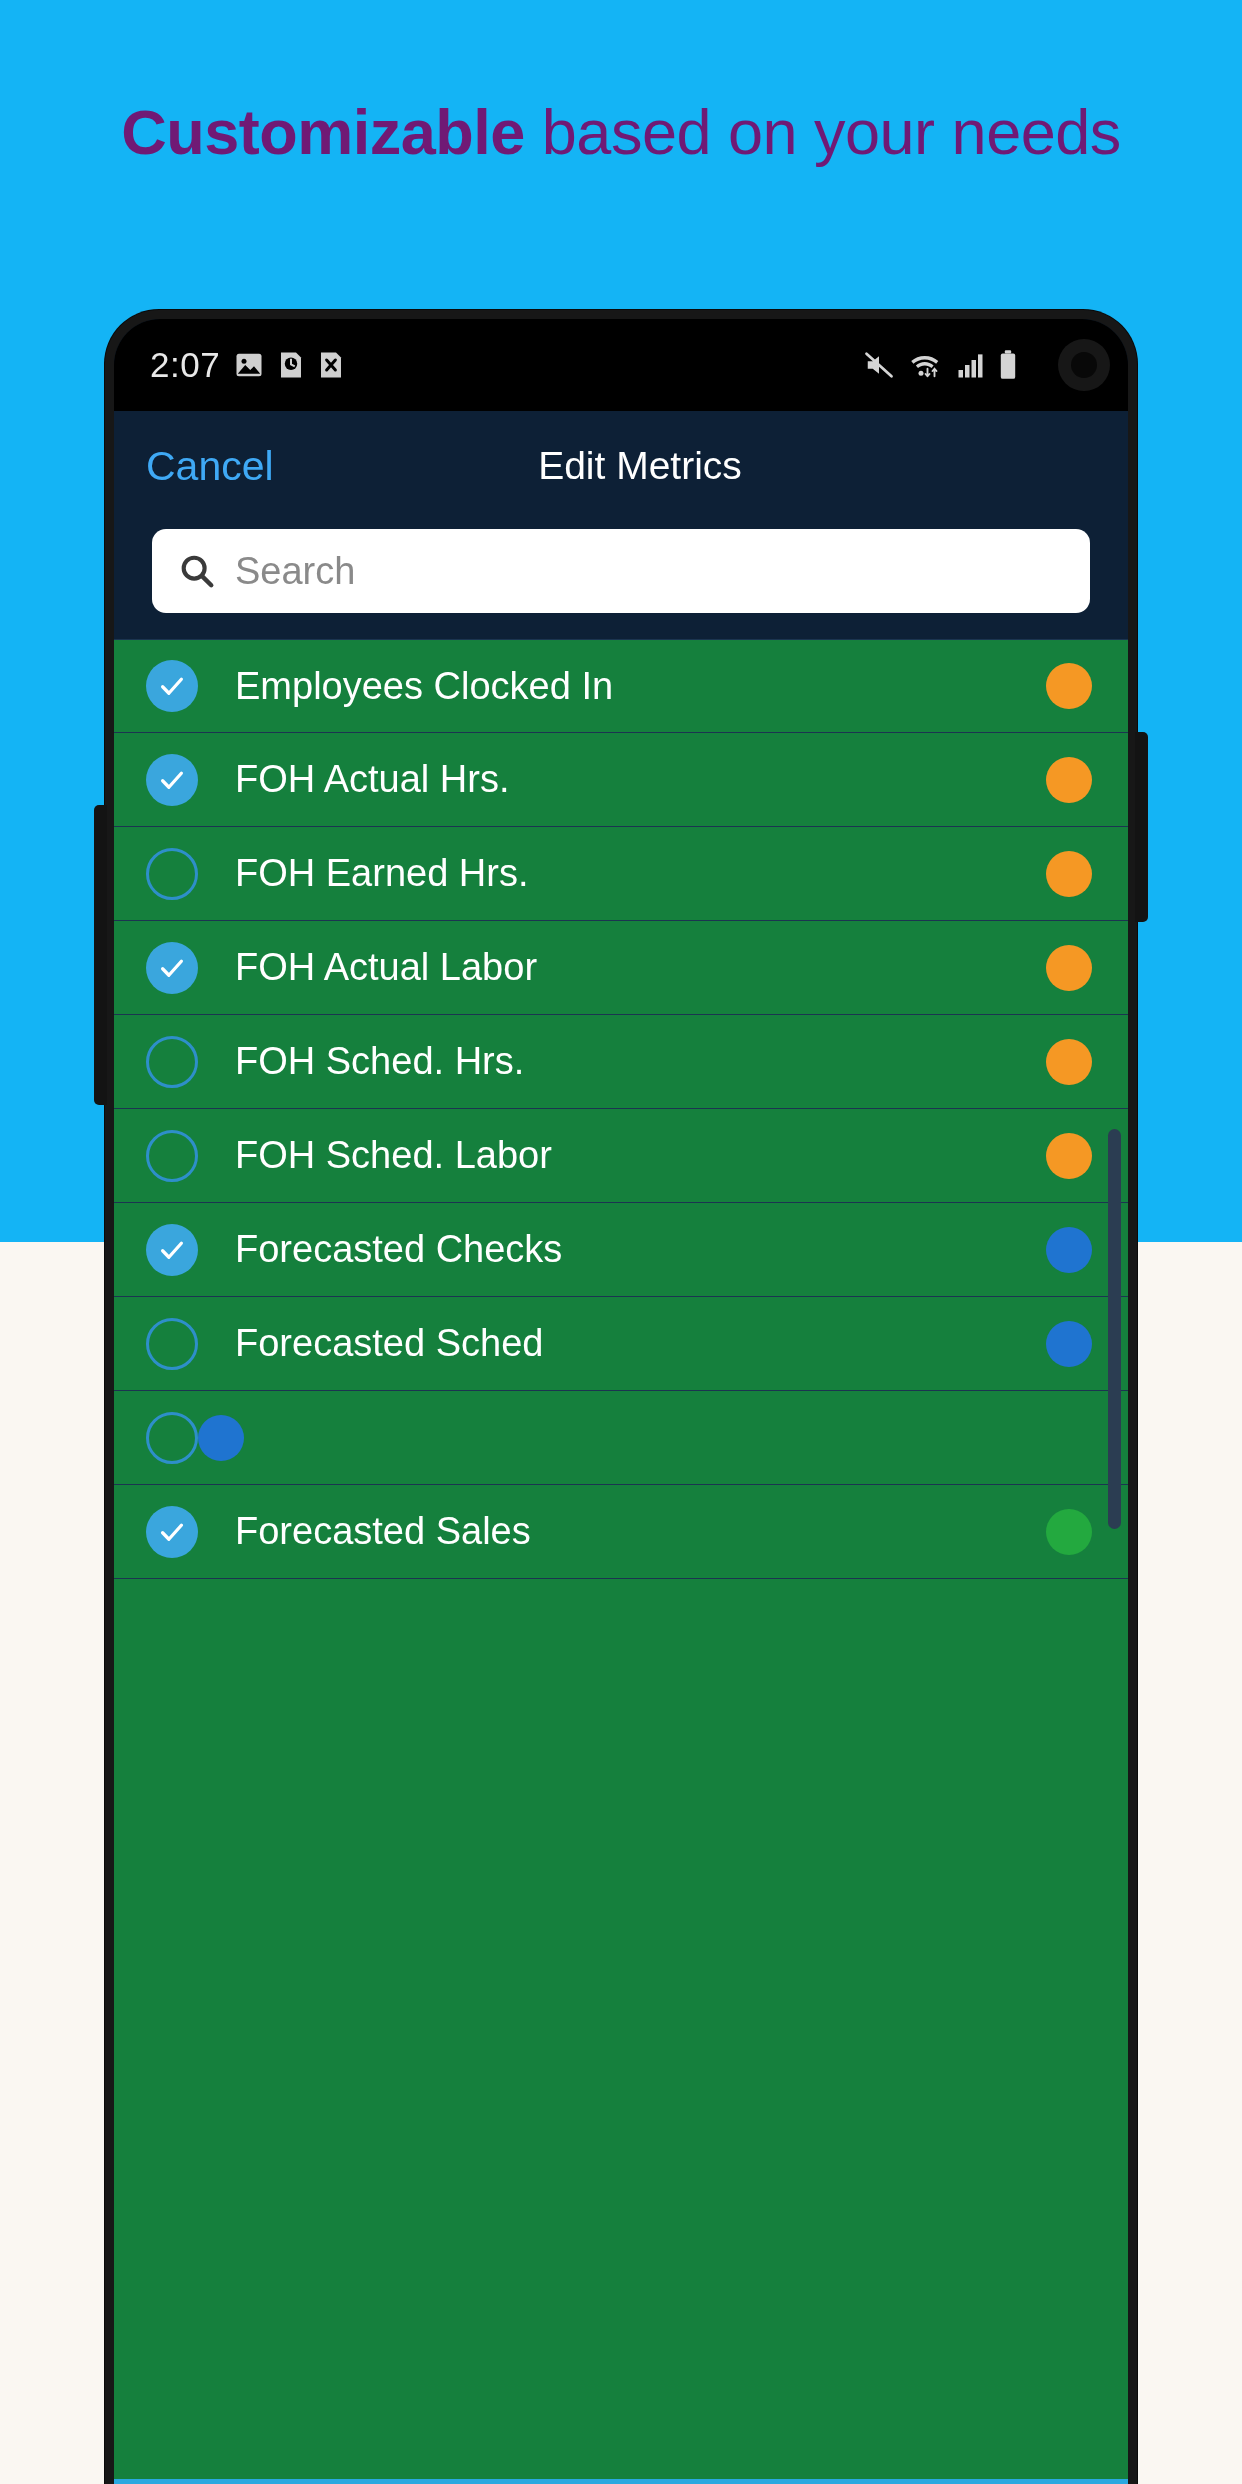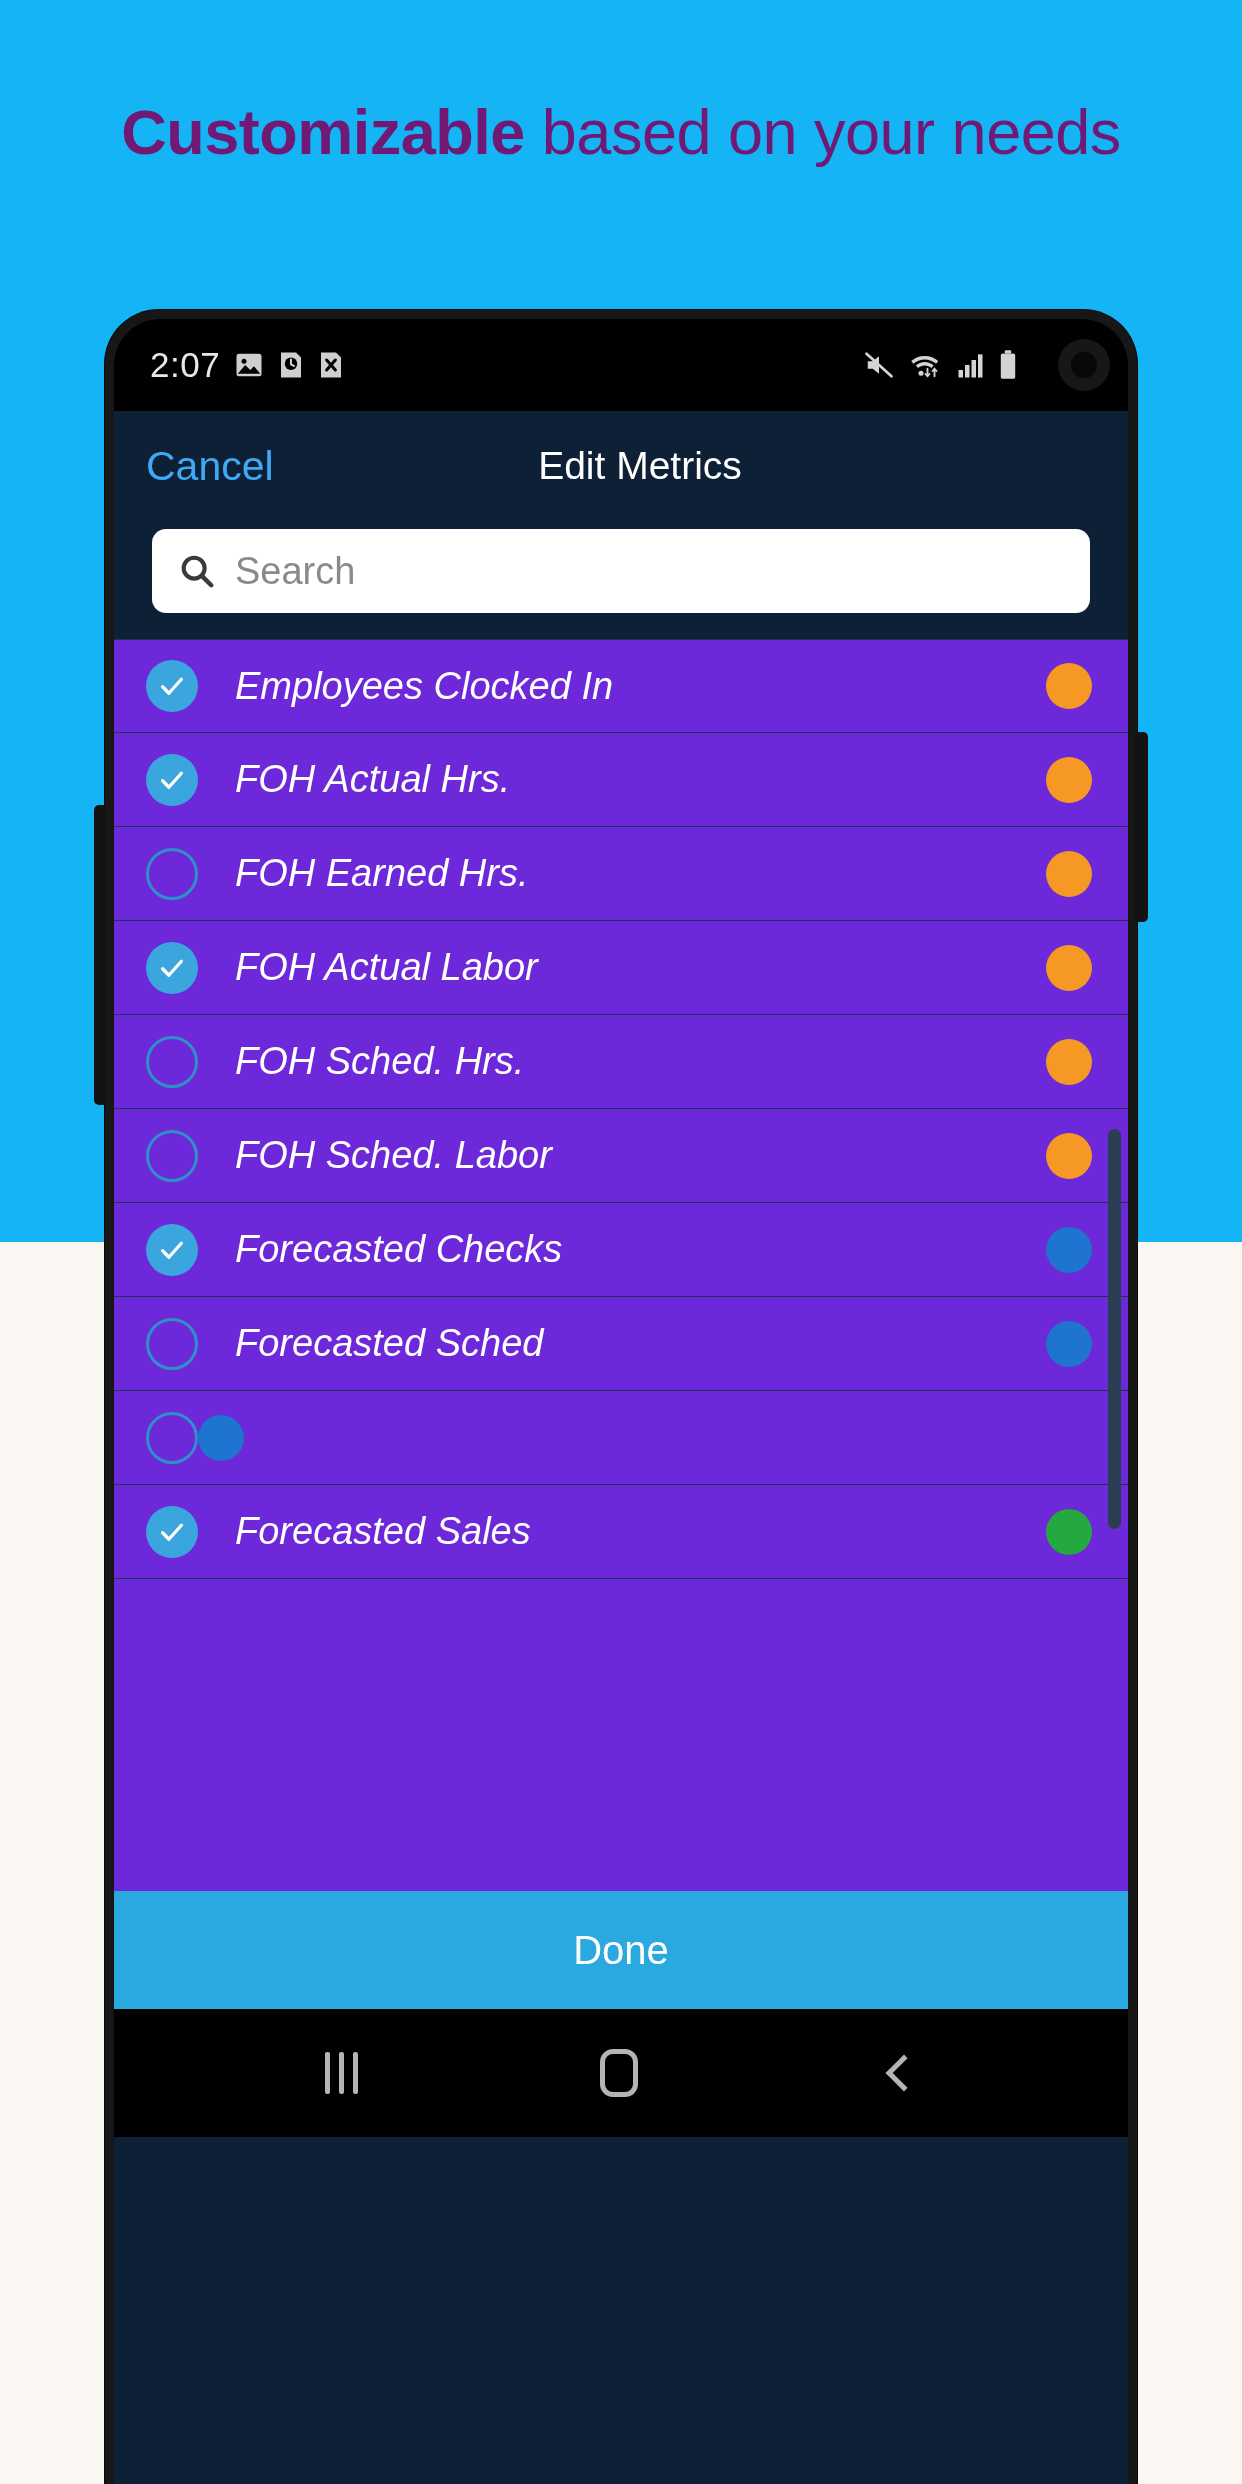--- a/index.html
+++ b/index.html
@@ -160,24 +160,23 @@
     gap: 19px;
   }
   .search-placeholder {
     color: #8a8a8a;
     font-size: 38px;
   }
 
   
   .metric-list {
     position: relative;
-    background: #6d28d9;
-    height: 1252px;
+    background: #15803d;
+    height: 1840px;
     overflow: hidden;
-    font-style: italic;
   }
   .metric-row {
     height: 94px;
     display: flex;
     align-items: center;
     padding: 0 36px 0 32px;
     border-bottom: 1px solid #1b3450;
     position: relative;
   }
   .metric-row:first-child { border-top: 1px solid #1b3450; }

